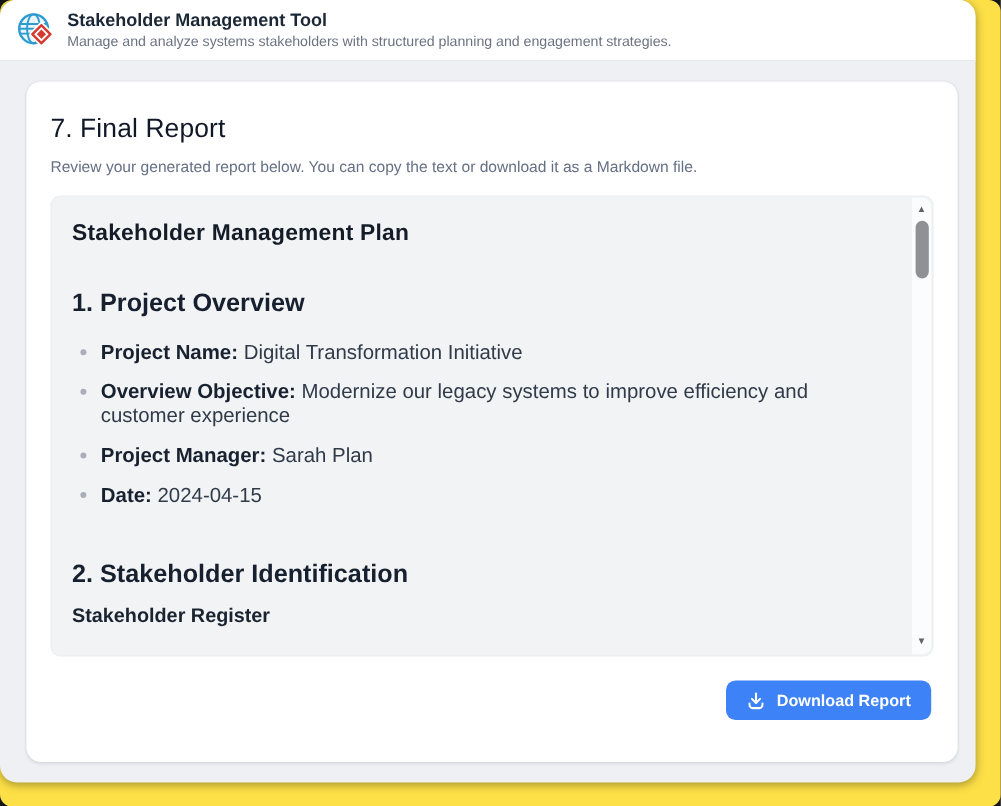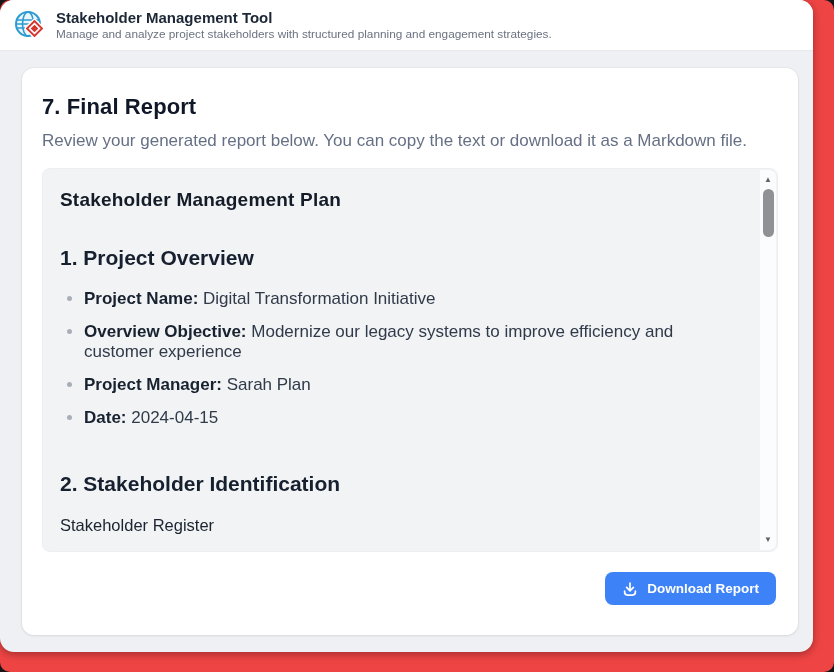--- a/index.html
+++ b/index.html
@@ -5,21 +5,21 @@
   * { box-sizing: border-box; margin: 0; padding: 0; }
   html, body { width: 834px; height: 672px; }
   body {
     font-family: "Liberation Sans", sans-serif;
     background: #161616;
     position: relative;
     overflow: hidden;
   }
   .stage {
     position: absolute; inset: 0;
-    background: #ef4444;
+    background: #fde047;
     border-radius: 10px;
     overflow: hidden;
   }
   .window {
     position: absolute; left: 0; top: 0;
     width: 813px; height: 652px;
     background: #eef0f3;
     border-radius: 14px;
     overflow: hidden;
     box-shadow: 0 2px 8px rgba(0,0,0,0.35);
@@ -40,43 +40,43 @@
 
   
   .card {
     position: absolute; left: 22px; top: 68px;
     width: 776px; height: 567px;
     background: #ffffff;
     border-radius: 12px;
     box-shadow: 0 1px 3px rgba(16,24,40,0.08), 0 0 0 1px rgba(16,24,40,0.03);
     padding: 26px 20px 0 20px;
   }
-  .step-title { font-size: 22px; font-weight: 700; color: #101828; letter-spacing: 0.1px; }
-  .step-desc { margin-top: 11px; font-size: 17px; color: #667085; }
+  .step-title { font-size: 22px; font-weight: 400; color: #101828; letter-spacing: 0.1px; }
+  .step-desc { margin-top: 11px; font-size: 13px; color: #667085; }
 
   
   .preview {
     margin-top: 17px;
     height: 384px;
     background: #f1f3f5;
     border: 1px solid #eceef0;
     border-radius: 8px;
     position: relative;
     overflow: hidden;
   }
   .preview-content {
     position: absolute; left: 0; top: 0; right: 17px; bottom: 0;
     padding: 20px 16px 0 17px;
     overflow: hidden;
   }
   .rpt-h1 { font-size: 19px; font-weight: 800; color: #141c28; letter-spacing: 0.2px; }
   .rpt-h2 { font-size: 21px; font-weight: 800; color: #17202e; }
   .rpt-h2.first { margin-top: 35px; }
   .rpt-h2.second { margin-top: 44px; }
-  .rpt-h3 { font-size: 16.5px; font-weight: 400; color: #1a2330; margin-top: 20px; }
+  .rpt-h3 { font-size: 16.5px; font-weight: 700; color: #1a2330; margin-top: 13px; }
   .rpt-list { list-style: none; margin-top: 19px; }
   .rpt-list li {
     position: relative;
     padding-left: 24px;
     margin-bottom: 13px;
     font-size: 17px;
     color: #303a49;
     line-height: 20px;
   }
   .bullet-dot {
@@ -144,21 +144,21 @@
           <line x1="3.6" y1="20" x2="26.4" y2="20" stroke="#2e9bd0" stroke-width="1.6"></line>
           <line x1="3" y1="16" x2="27" y2="16" stroke="#2e9bd0" stroke-width="1.6"></line>
           <g transform="rotate(45 21.5 20.5)">
             <rect x="14.5" y="13.5" width="14" height="14" rx="1.5" fill="#d5382f" stroke="#ffffff" stroke-width="1.4"></rect>
             <rect x="18" y="17" width="7" height="7" fill="none" stroke="#ffffff" stroke-width="1.6"></rect>
           </g>
         </svg>
       </span>
       <span class="app-titles">
         <span class="app-title">Stakeholder Management Tool</span>
-        <span class="app-subtitle">Manage and analyze project stakeholders with structured planning and engagement strategies.</span>
+        <span class="app-subtitle">Manage and analyze systems stakeholders with structured planning and engagement strategies.</span>
       </span>
     </div>
 
     <div class="card">
       <div class="step-title">7. Final Report</div>
       <div class="step-desc">Review your generated report below. You can copy the text or download it as a Markdown file.</div>
 
       <div class="preview">
         <div class="preview-content">
           <div class="rpt-h1">Stakeholder Management Plan</div>

